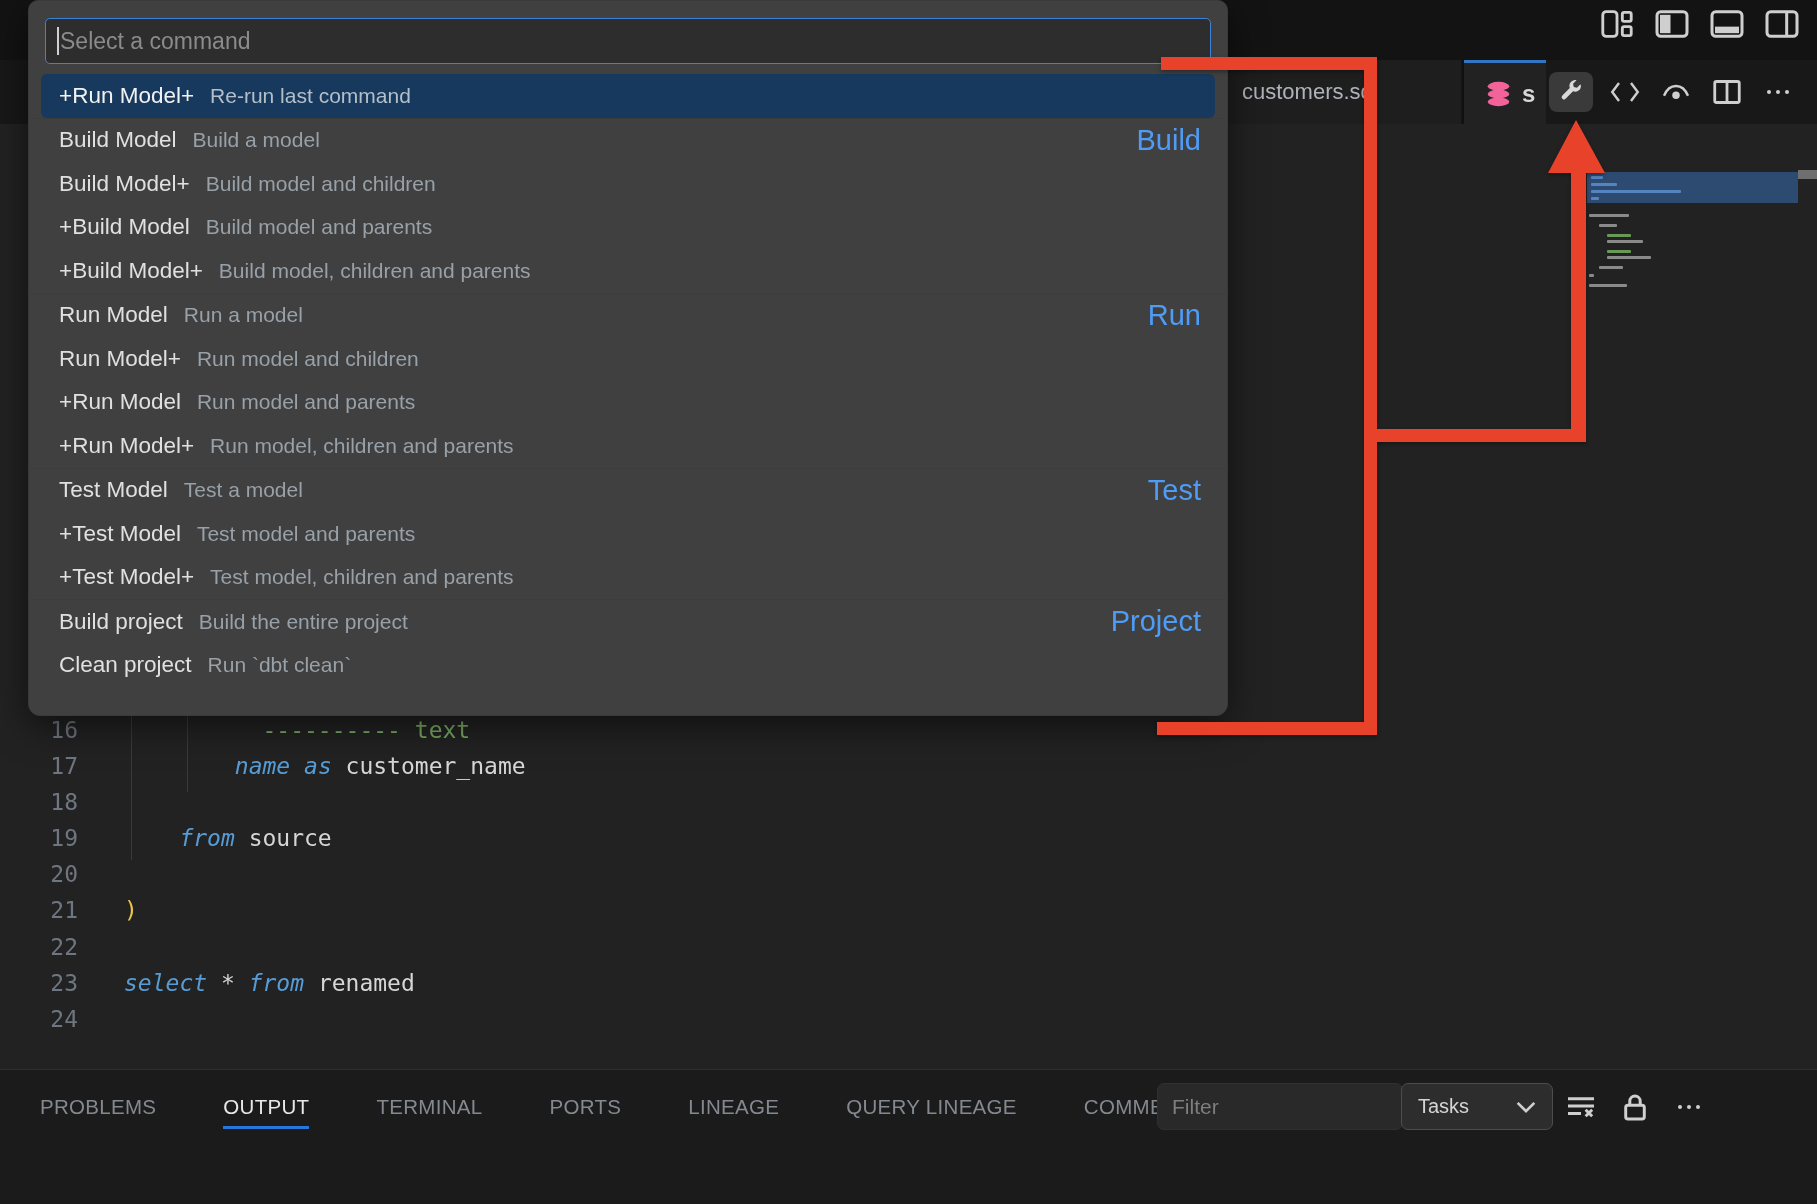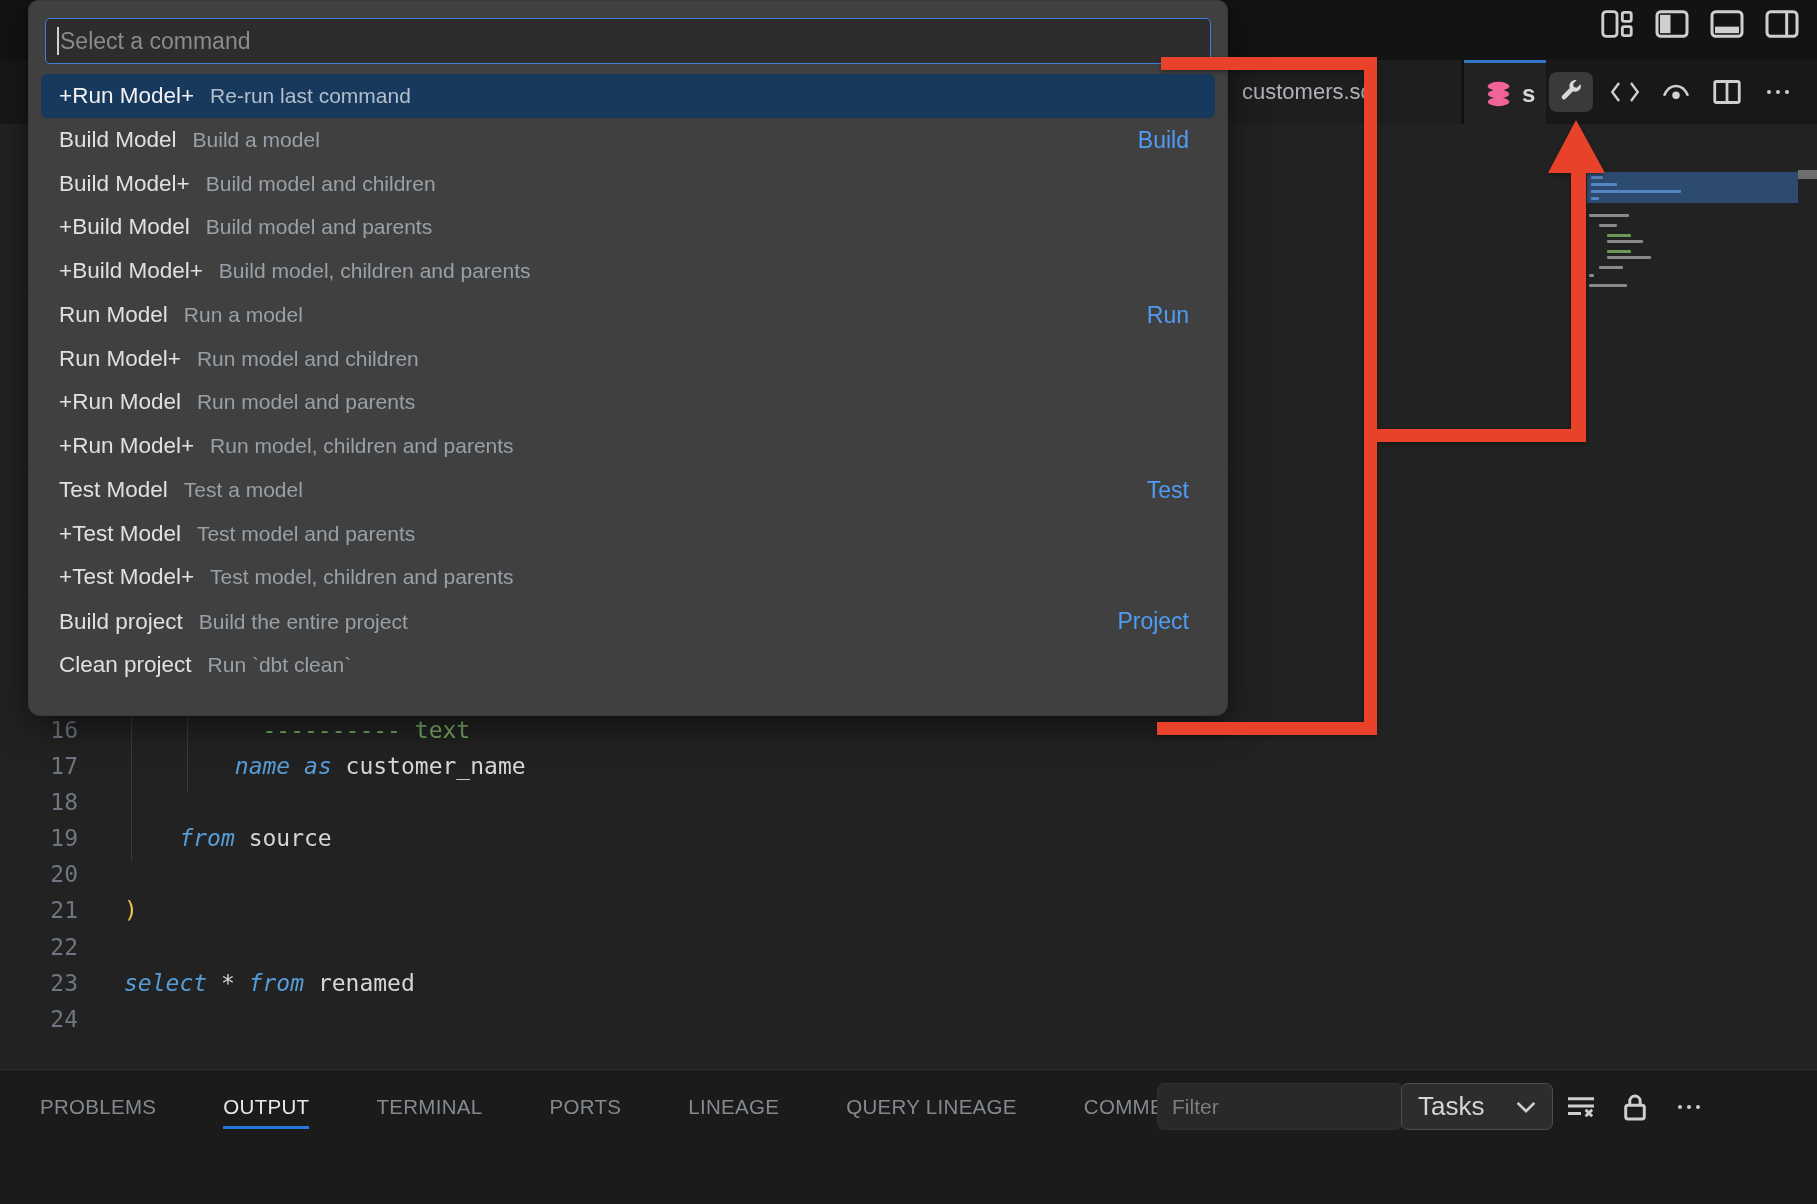--- a/index.html
+++ b/index.html
@@ -47,21 +47,21 @@
   
   .panel{position:absolute;left:0;top:1069px;width:1817px;height:135px;background:#1b1b1c;border-top:1px solid #2e2e2e;}
   .panel-tabs{position:absolute;left:40px;top:0;height:64px;display:flex;gap:67px;align-items:center;}
   .ptab{font-size:20.5px;letter-spacing:.3px;color:#848990;padding:20px 0 10px 0;cursor:pointer;}
   .ptab.active{color:#e8e8e8;border-bottom:3px solid #2677d9;padding-bottom:7px;}
   .filter{position:absolute;left:1157px;top:13px;width:246px;height:47px;background:#292929;border:1px solid #303030;
     border-radius:7px;color:#d0d0d0;font-size:21px;padding:0 14px;font-family:"Liberation Sans",sans-serif;}
   .filter::placeholder{color:#7e7e7e;}
   .tasks{position:absolute;left:1401px;top:13px;width:152px;height:47px;background:#2d2d2d;border:1px solid #4d4d4d;
     border-radius:7px;display:flex;align-items:center;justify-content:space-between;padding:0 16px;cursor:pointer;}
-  .tasks .t-label{font-size:26px;color:#d5d5d5;}
+  .tasks .t-label{font-size:20px;color:#d5d5d5;}
   .panel-icons{position:absolute;left:1563px;top:13px;height:47px;display:flex;gap:18px;align-items:center;color:#cfcfcf;}
   .picon{width:36px;height:40px;display:flex;align-items:center;justify-content:center;cursor:pointer;}
 
   
   .palette{position:absolute;left:28px;top:0;width:1200px;height:716px;background:#404040;
     border:1px solid #3a3a3b;border-radius:10px 10px 12px 12px;box-shadow:0 10px 36px rgba(0,0,0,.55);overflow:hidden;}
   .cp-input-wrap{position:relative;margin:17px 16px 10px 16px;}
   .cp-input{width:100%;height:46px;background:#2d2d2e;border:1.5px solid #3e82d8;border-radius:5px;
     color:#d8d8d8;font-size:23px;padding:0 14px;font-family:"Liberation Sans",sans-serif;outline:none;}
   .cp-input::placeholder{color:#8b8b8b;}
@@ -69,21 +69,21 @@
   .cp-list{position:relative;}
   .cp-section{border-top:1px solid #3d3d3e;}
   .cp-section.first{border-top:none;}
   .cp-row{height:43.5px;margin:0 12px;border-radius:6px;display:flex;align-items:center;
     padding:0 26px 0 18px;cursor:pointer;position:relative;}
   .cp-row.selected{background:#17395d;}
   .cp-label{font-size:22.5px;color:#e0e0e0;white-space:nowrap;}
   .cp-row.selected .cp-label{color:#f2f2f2;}
   .cp-desc{font-size:21px;color:#98a0a8;margin-left:16px;white-space:nowrap;}
   .cp-row.selected .cp-desc{color:#b4bfca;}
-  .cp-badge{position:absolute;right:26px;font-size:23px;color:#4f9cf6;}
+  .cp-badge{position:absolute;right:14px;font-size:29px;color:#4f9cf6;}
 
   
   .annotation{position:absolute;left:0;top:0;pointer-events:none;filter:drop-shadow(0 2px 2px rgba(0,0,0,.35));}
 
   svg .st{stroke:#cfcfcf;stroke-width:1.6;fill:none;}
   svg .fl{fill:#cfcfcf;}
 </style>
 </head>
 <body>
 

